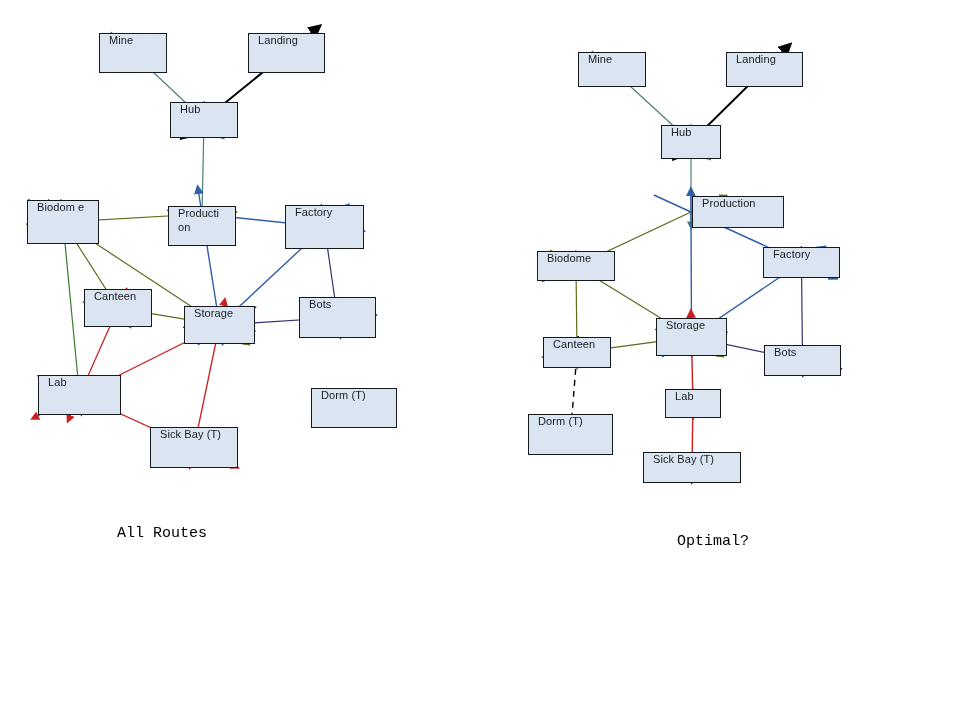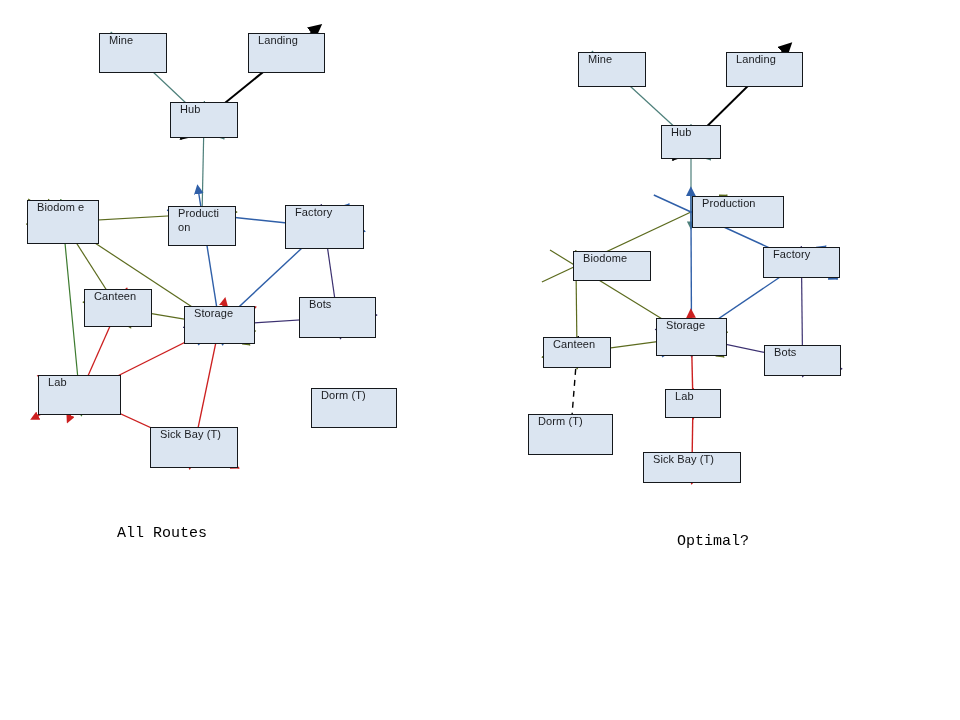--- a/index.html
+++ b/index.html
@@ -167,21 +167,21 @@
       </div>
       <div class="node" style="left: 726px; top: 52px; width: 77px; height: 35px;">
         <span>Landing</span>
       </div>
       <div class="node" style="left: 661px; top: 125px; width: 60px; height: 34px;">
         <span>Hub</span>
       </div>
       <div class="node" style="left: 651px; top: 196px; width: 92px; height: 32px; margin-left: 41px;">
         <span>Production</span>
       </div>
-      <div class="node" style="left: 537px; top: 251px; width: 78px; height: 30px; margin-left: 36px;">
+      <div class="node" style="left: 537px; top: 251px; width: 78px; height: 30px;">
         <span>Biodome</span>
       </div>
       <div class="node" style="left: 763px; top: 247px; width: 77px; height: 31px;">
         <span>Factory</span>
       </div>
       <div class="node" style="left: 656px; top: 318px; width: 71px; height: 38px;">
         <span>Storage</span>
       </div>
       <div class="node" style="left: 543px; top: 337px; width: 68px; height: 31px;">
         <span>Canteen</span>

